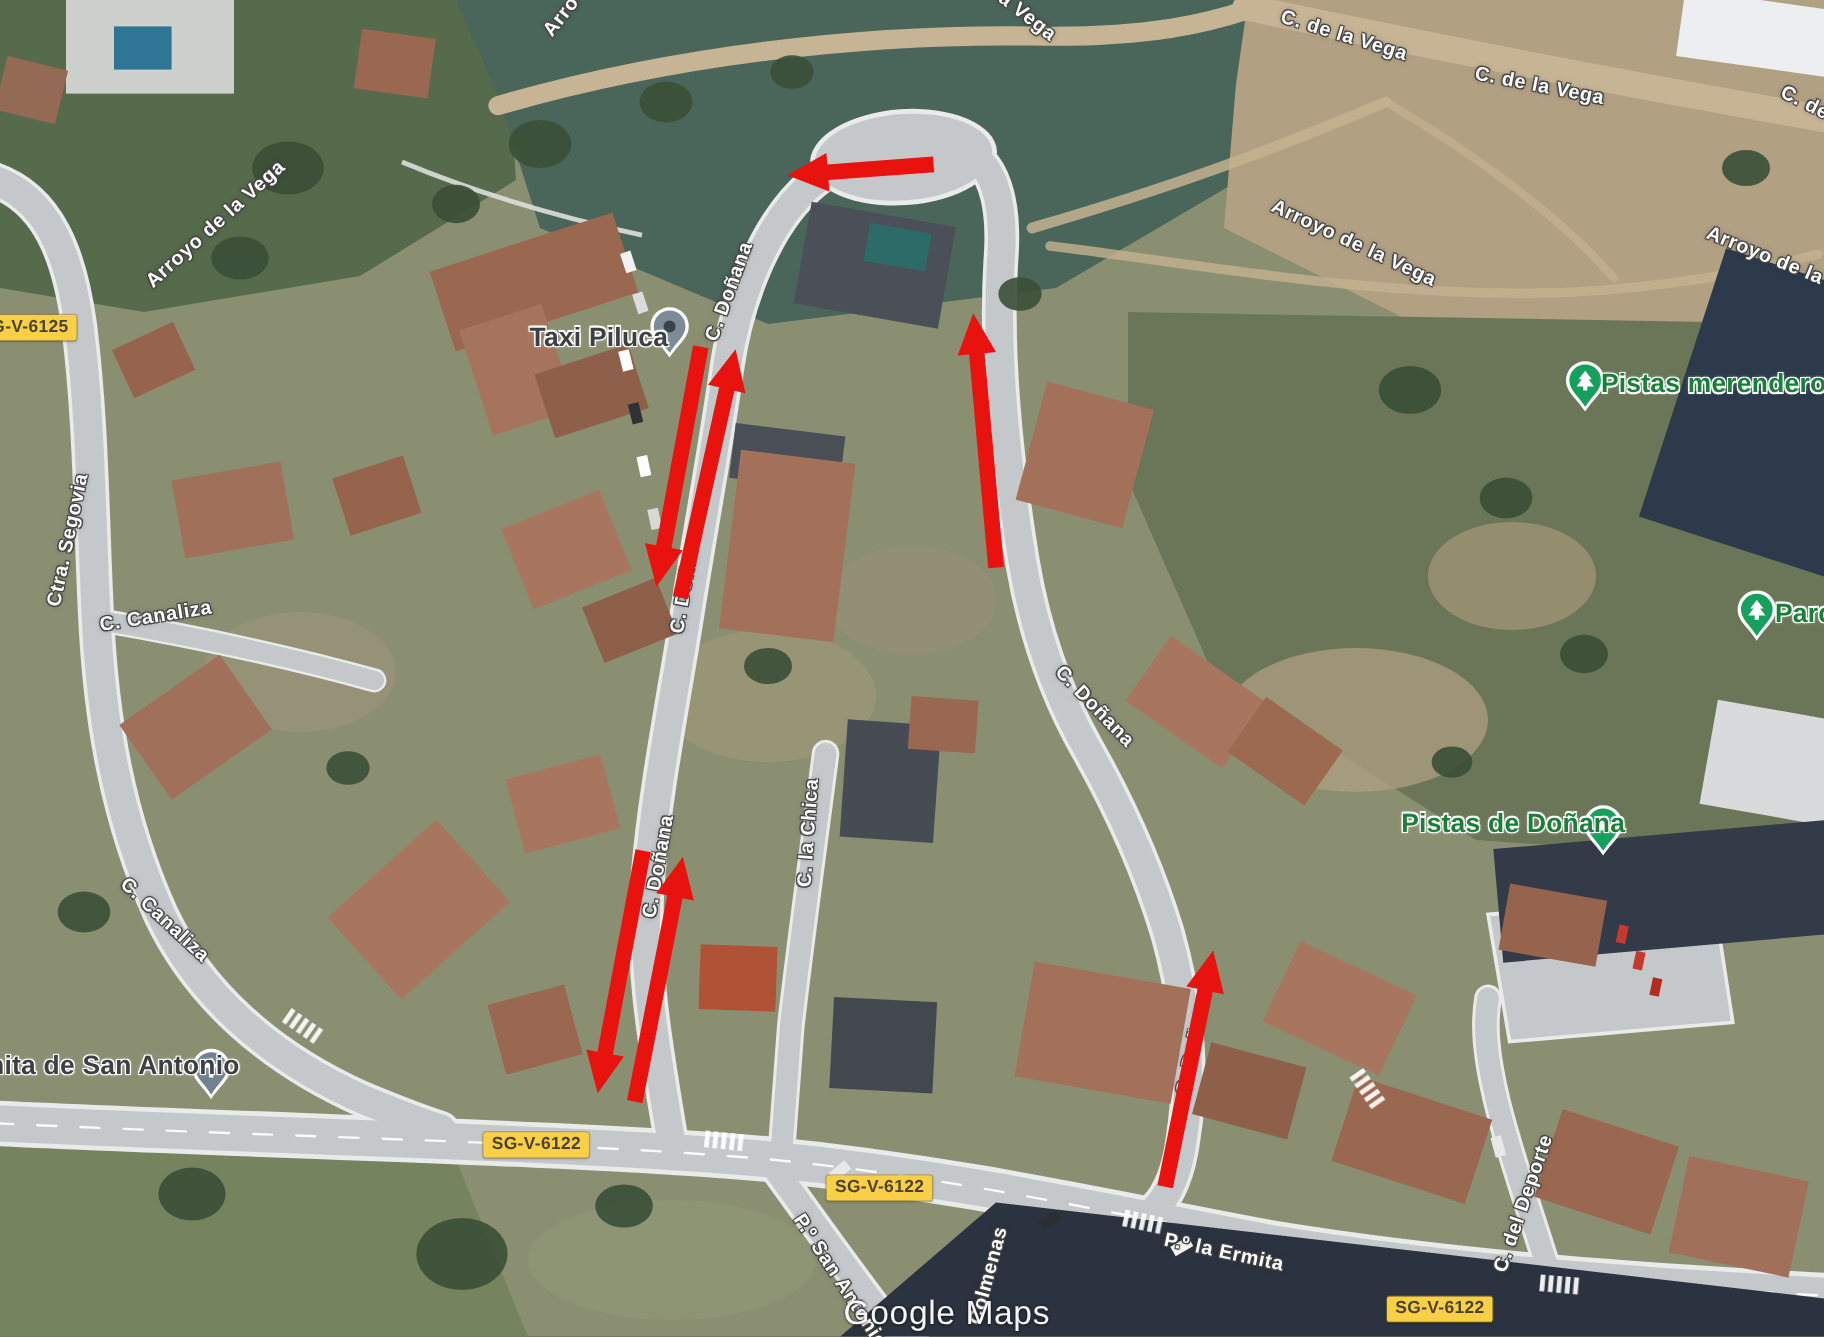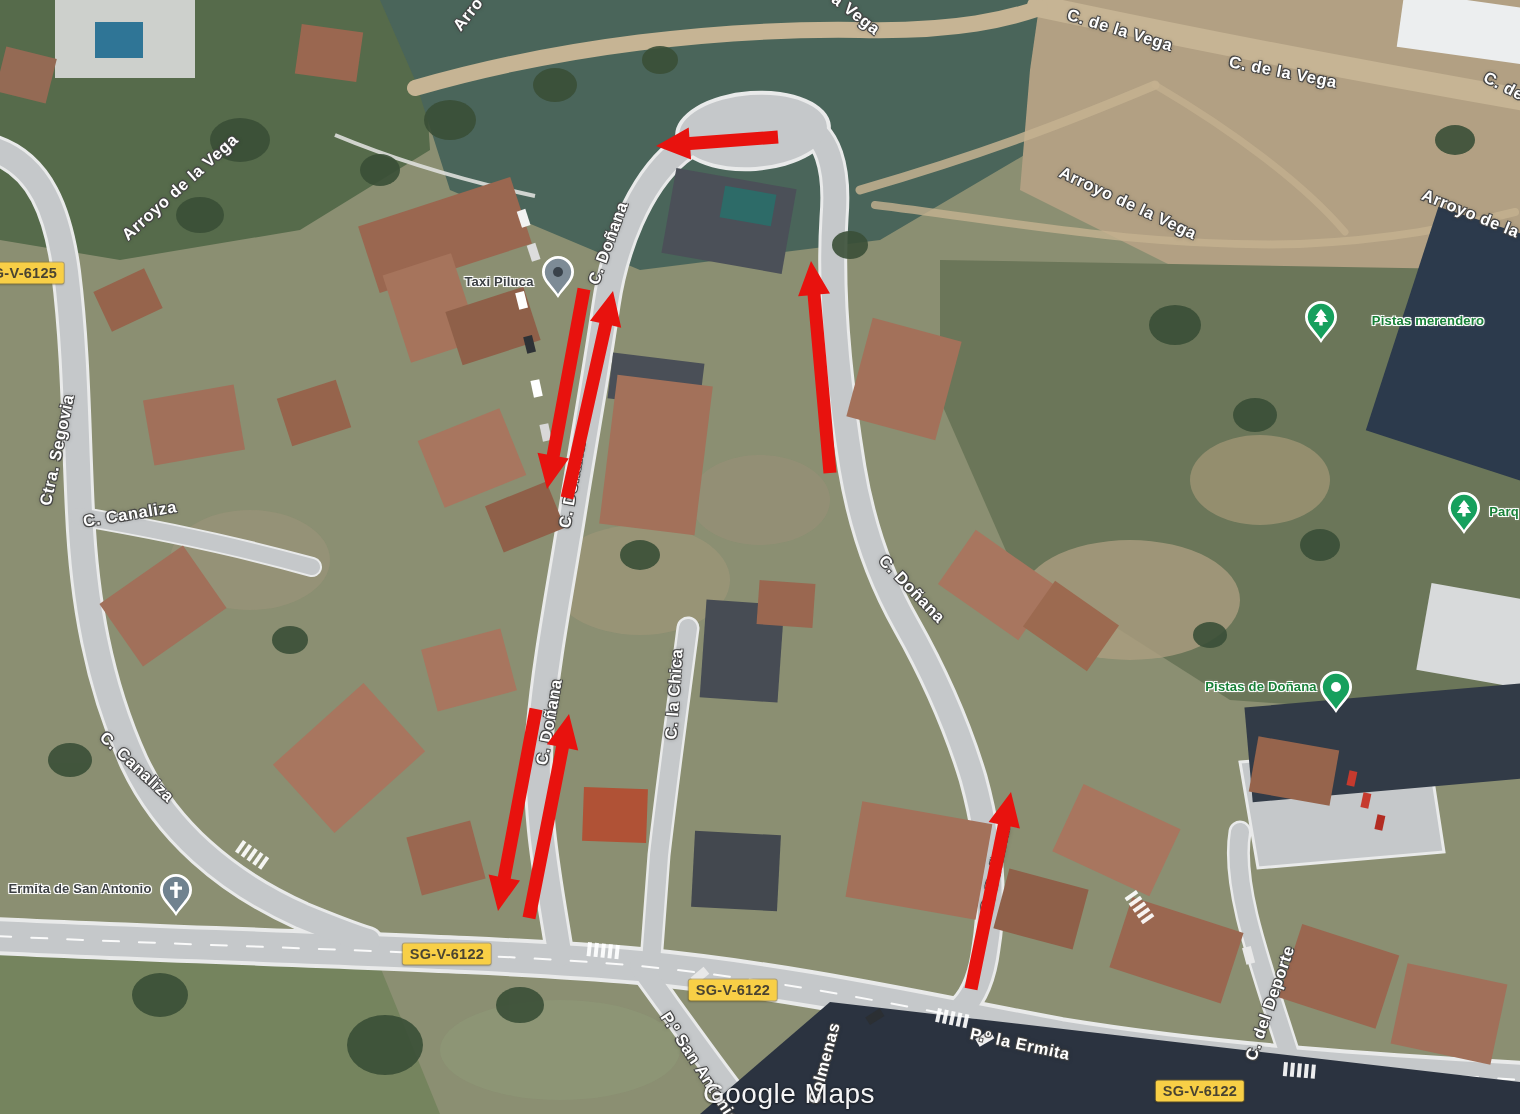--- a/index.html
+++ b/index.html
@@ -18,21 +18,21 @@
                 0 0 4px rgba(40,40,40,.55);
   }
   .road-badge{
     position:absolute;transform:translate(-50%,-50%);z-index:24;
     font-size:14.5px;font-weight:700;letter-spacing:.3px;
     padding:2px 7px 3px;border-radius:2px;white-space:nowrap;
     box-shadow:0 0 0 1px rgba(150,120,30,.45),0 1px 2px rgba(0,0,0,.25);
   }
   .poi-label{
     position:absolute;transform:translate(-50%,-50%);z-index:26;
-    white-space:nowrap;font-size:13px;font-weight:700;letter-spacing:.2px;
+    white-space:nowrap;font-size:22px;font-weight:700;letter-spacing:.2px;
     text-shadow:-1px -1px 0 #fff,1px -1px 0 #fff,-1px 1px 0 #fff,1px 1px 0 #fff,0 0 3px #fff;
   }
   .poi-pin{position:absolute;width:38px;height:52px;transform:translate(-19px,-19px);z-index:25;}
   #watermark{
     position:absolute;z-index:30;color:#ffffff;font-size:28px;font-weight:400;
     letter-spacing:.5px;opacity:.95;text-shadow:0 0 3px rgba(0,0,0,.6),0 1px 2px rgba(0,0,0,.4);
   }
 </style>
 </head>
 <body>

